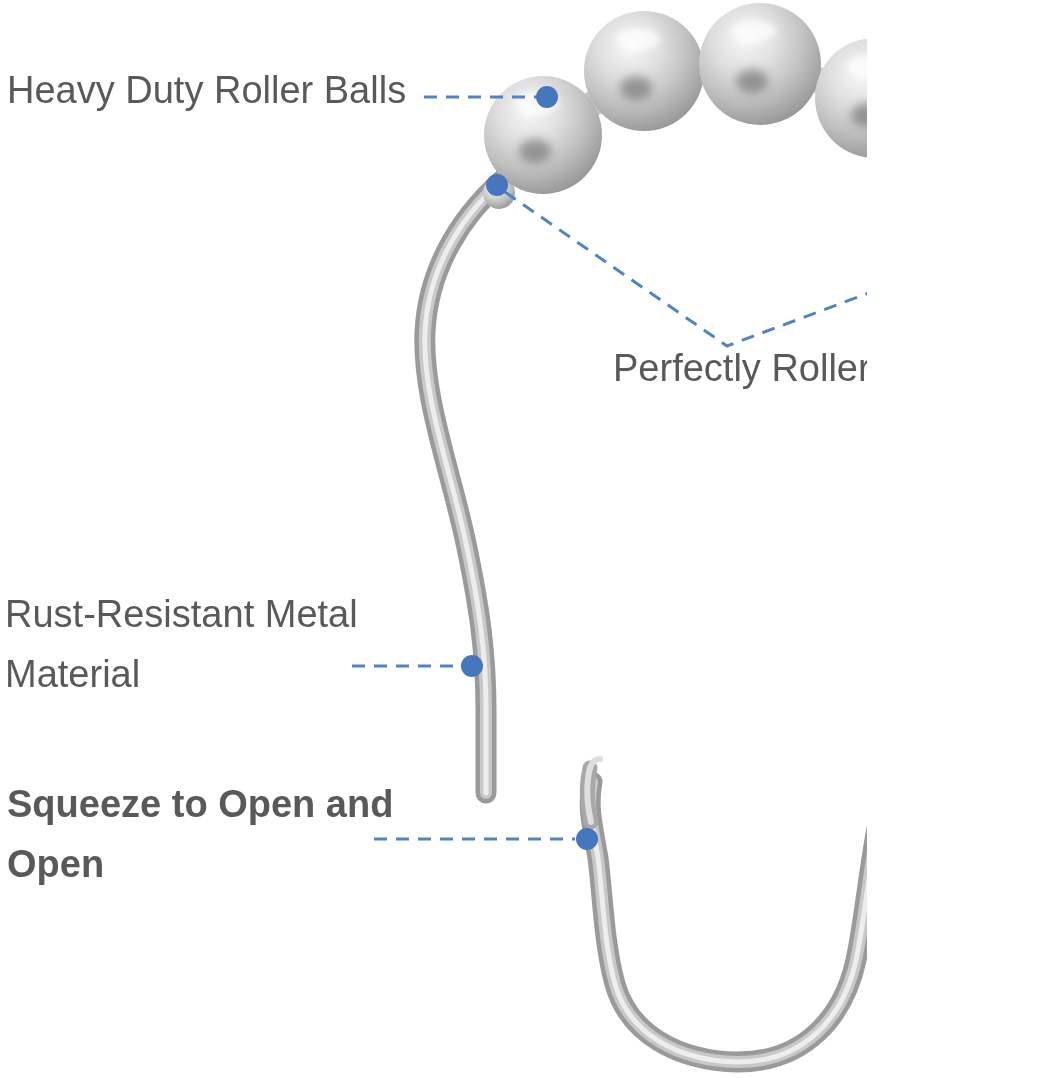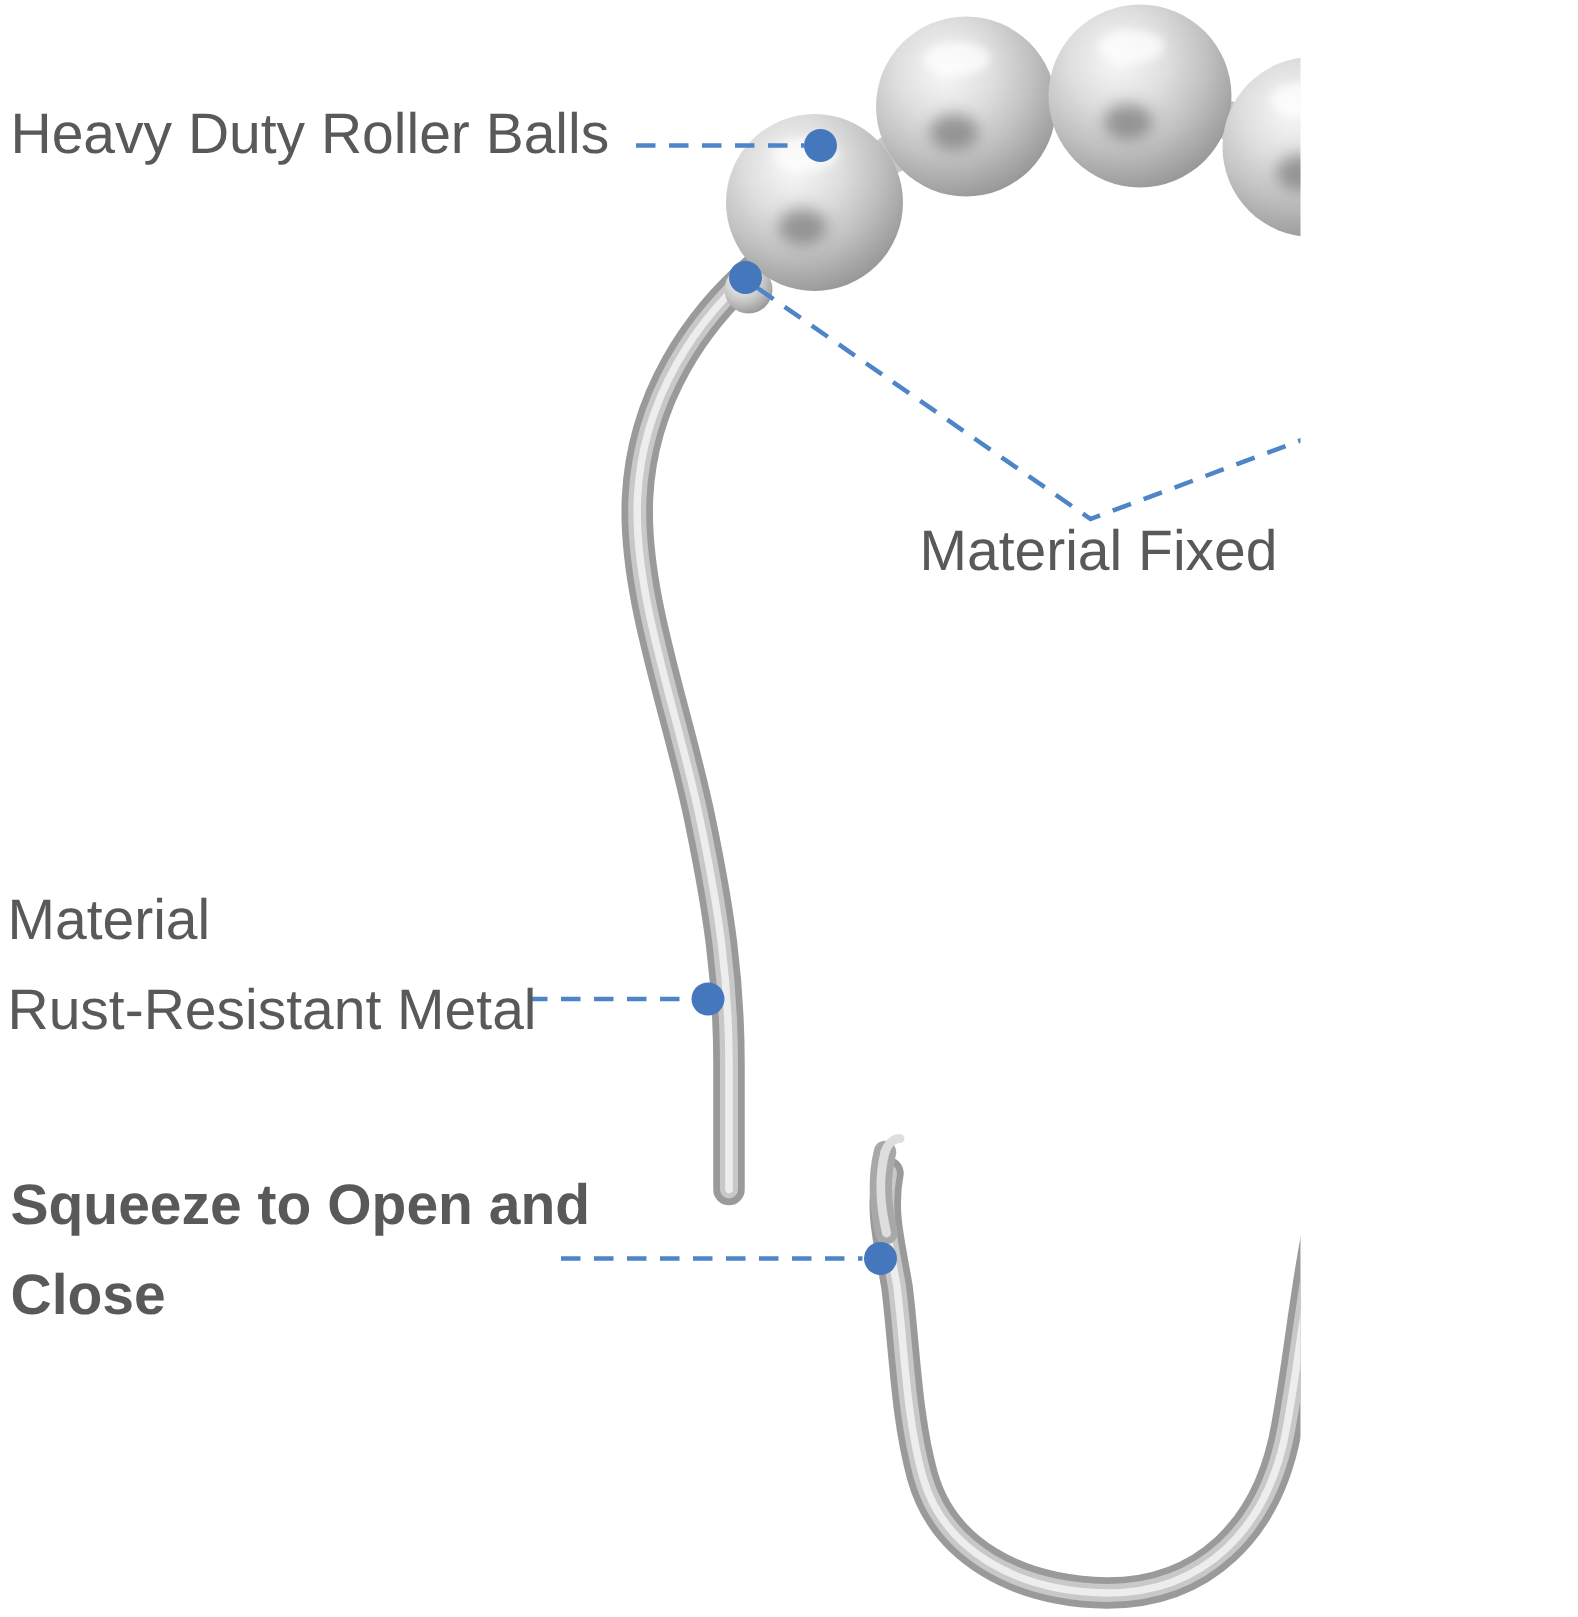--- a/index.html
+++ b/index.html
@@ -121,25 +121,25 @@
       <path class="dash" d="M352 666 L461 666"></path>
       <circle class="dot" cx="472" cy="666" r="11"></circle>
 
       <path class="dash" d="M374 839 L575 839"></path>
       <circle class="dot" cx="587" cy="839" r="11"></circle>
     </g>
   </svg>
 
   <div class="callout" style="left:7px;top:68px;">Heavy Duty Roller Balls</div>
 
-  <div class="callout" style="left:613px;top:346px;">Material Fixed</div>
+  <div class="callout" style="left:613px;top:346px;">Perfectly Roller</div>
 
   <div class="callout two-line" style="left:5px;top:584px;">
+    <div>Rust-Resistant Metal</div>
     <div>Material</div>
-    <div>Rust-Resistant Metal</div>
   </div>
 
   <div class="callout two-line" style="left:7px;top:774px;font-weight:bold;">
     <div>Squeeze to Open and</div>
-    <div>Close</div>
+    <div>Open</div>
   </div>
 
 </div>
 
 </body></html>

